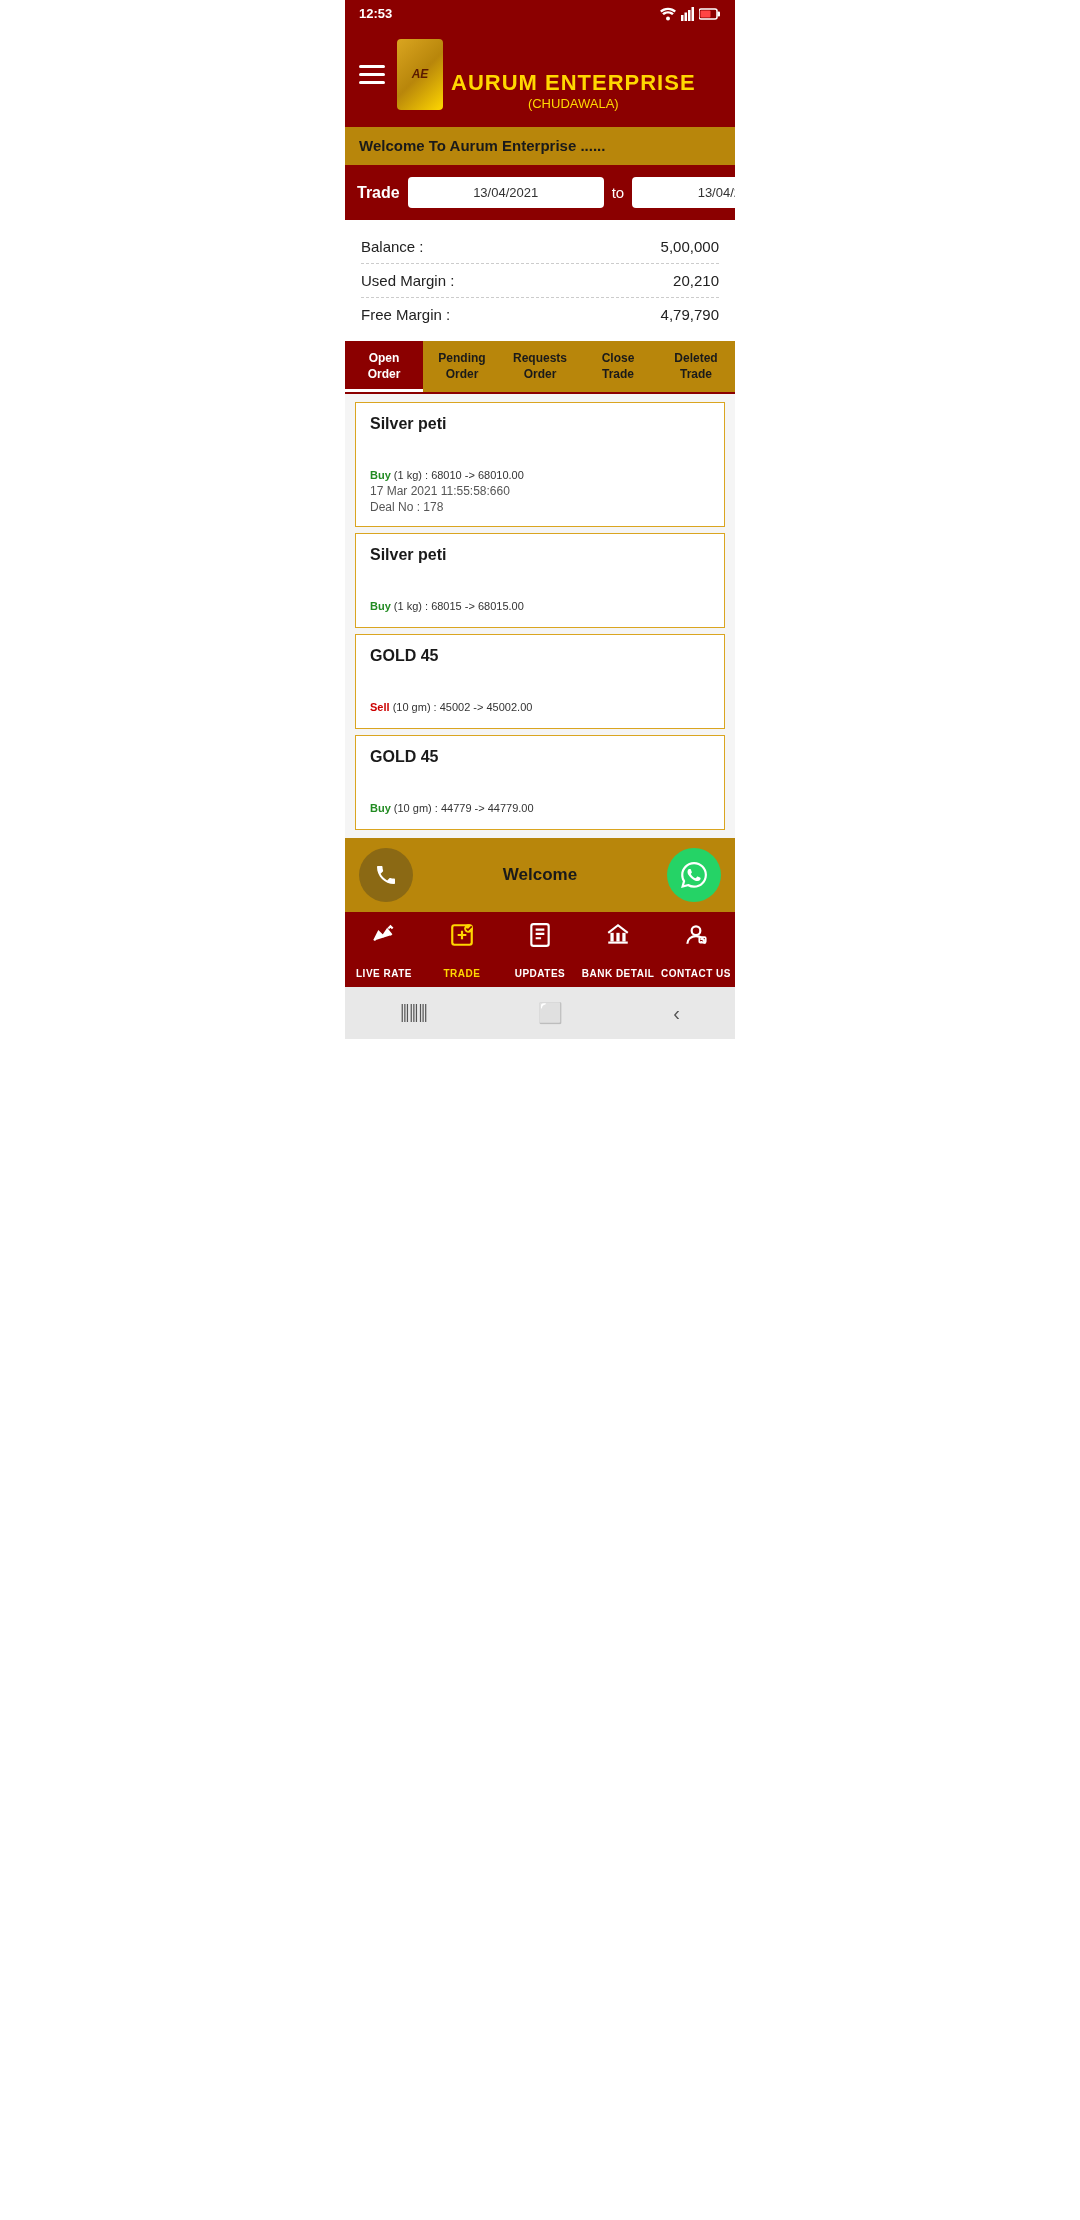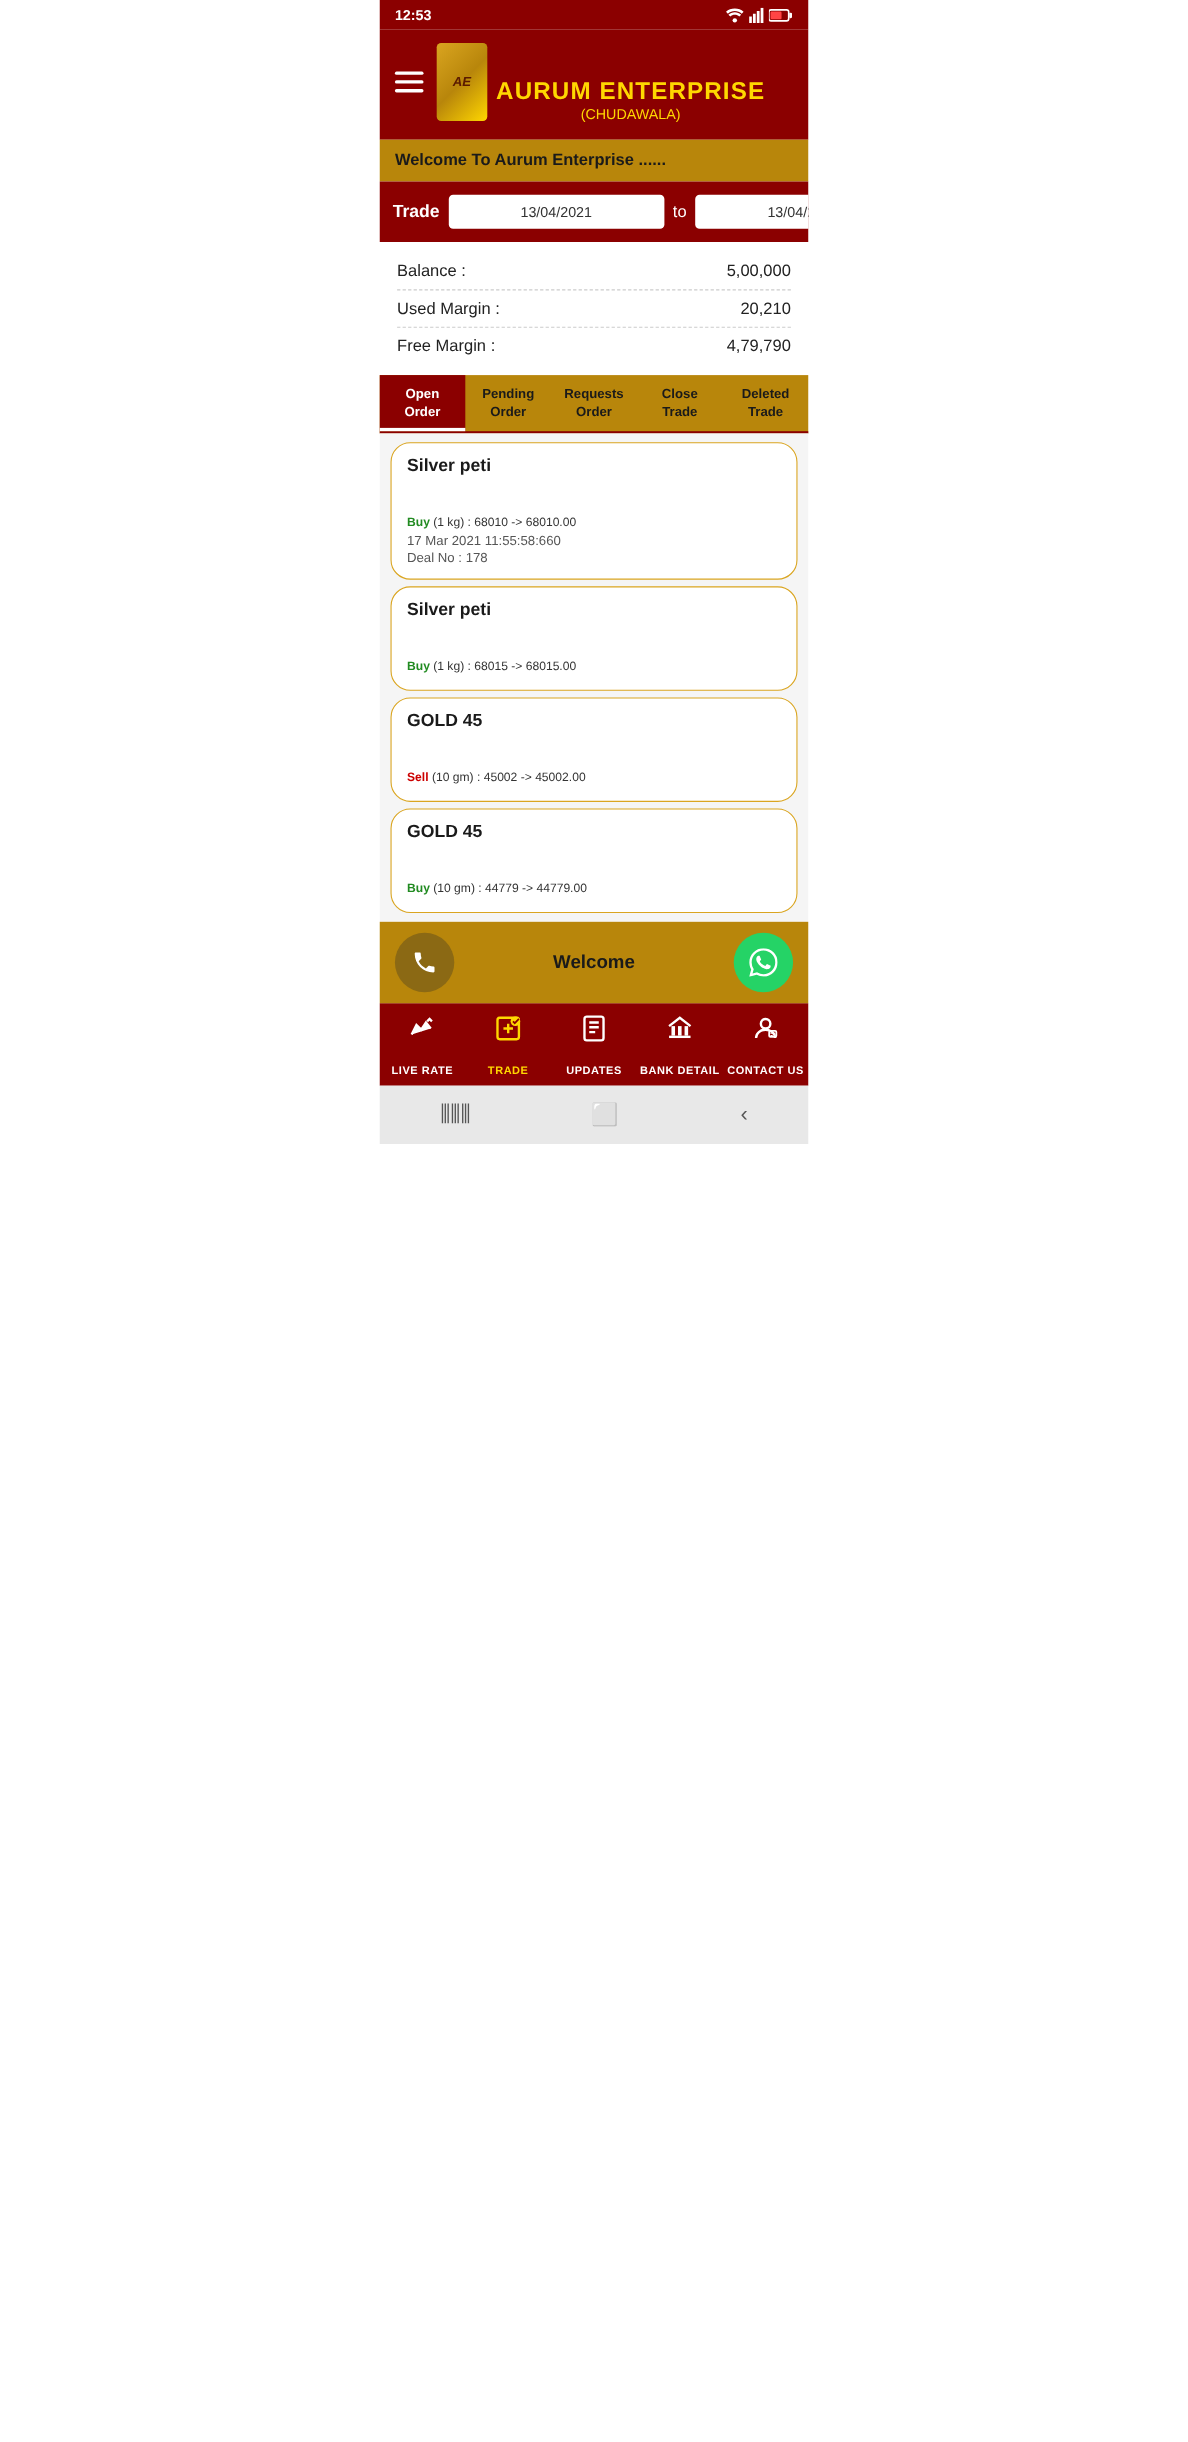--- a/index.html
+++ b/index.html
@@ -202,21 +202,21 @@
     .trade-list {
       background: #f5f5f5;
       padding: 8px 10px;
       display: flex;
       flex-direction: column;
       gap: 6px;
     }
     .trade-card {
       background: white;
       border: 1px solid #DAA520;
-      border-radius: 18px;
+      border-radius: 0;
       padding: 12px 14px;
     }
     .trade-name {
       font-size: 16px;
       font-weight: bold;
       color: #1a1a1a;
       margin-bottom: 6px;
     }
     .trade-detail {
       font-size: 11px;

